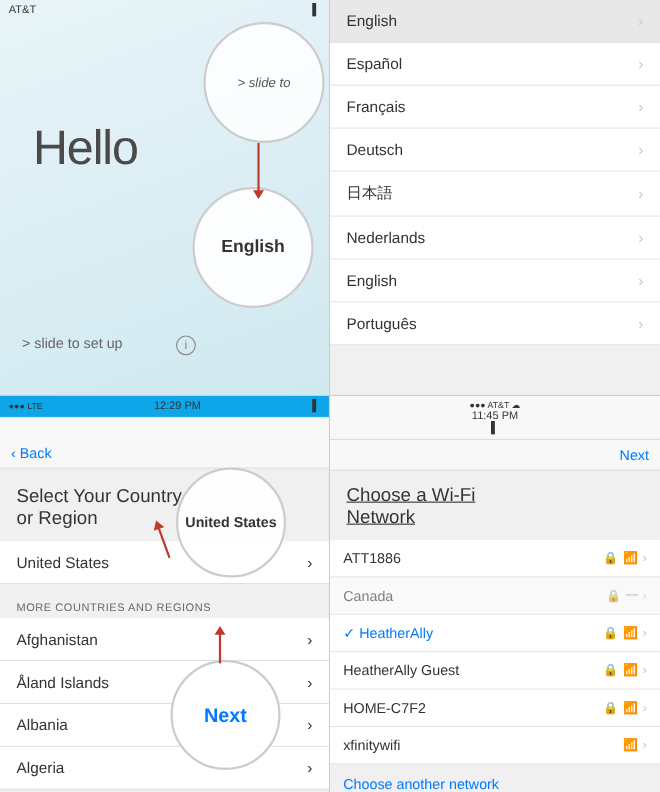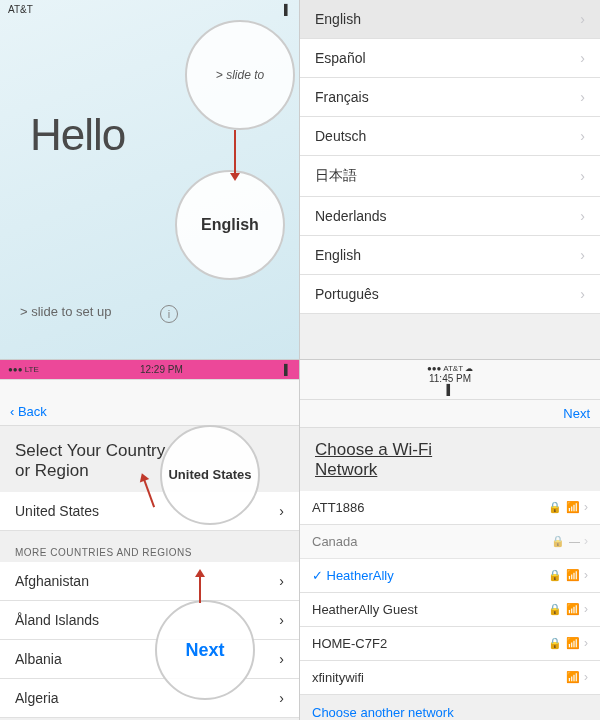--- a/index.html
+++ b/index.html
@@ -151,21 +151,21 @@
       border-right: 1px solid #ccc;
     }
 
     .panel-country .status-bar {
       display: flex;
       justify-content: space-between;
       align-items: center;
       padding: 4px 8px;
       font-size: 10px;
       color: #333;
-      background: #ec4899;
+      background: #0ea5e9;
       border-bottom: 1px solid #ddd;
     }
 
     .panel-country .nav-bar {
       display: flex;
       align-items: center;
       padding: 6px 10px;
       background: #f8f8f8;
       border-bottom: 1px solid #ddd;
     }

